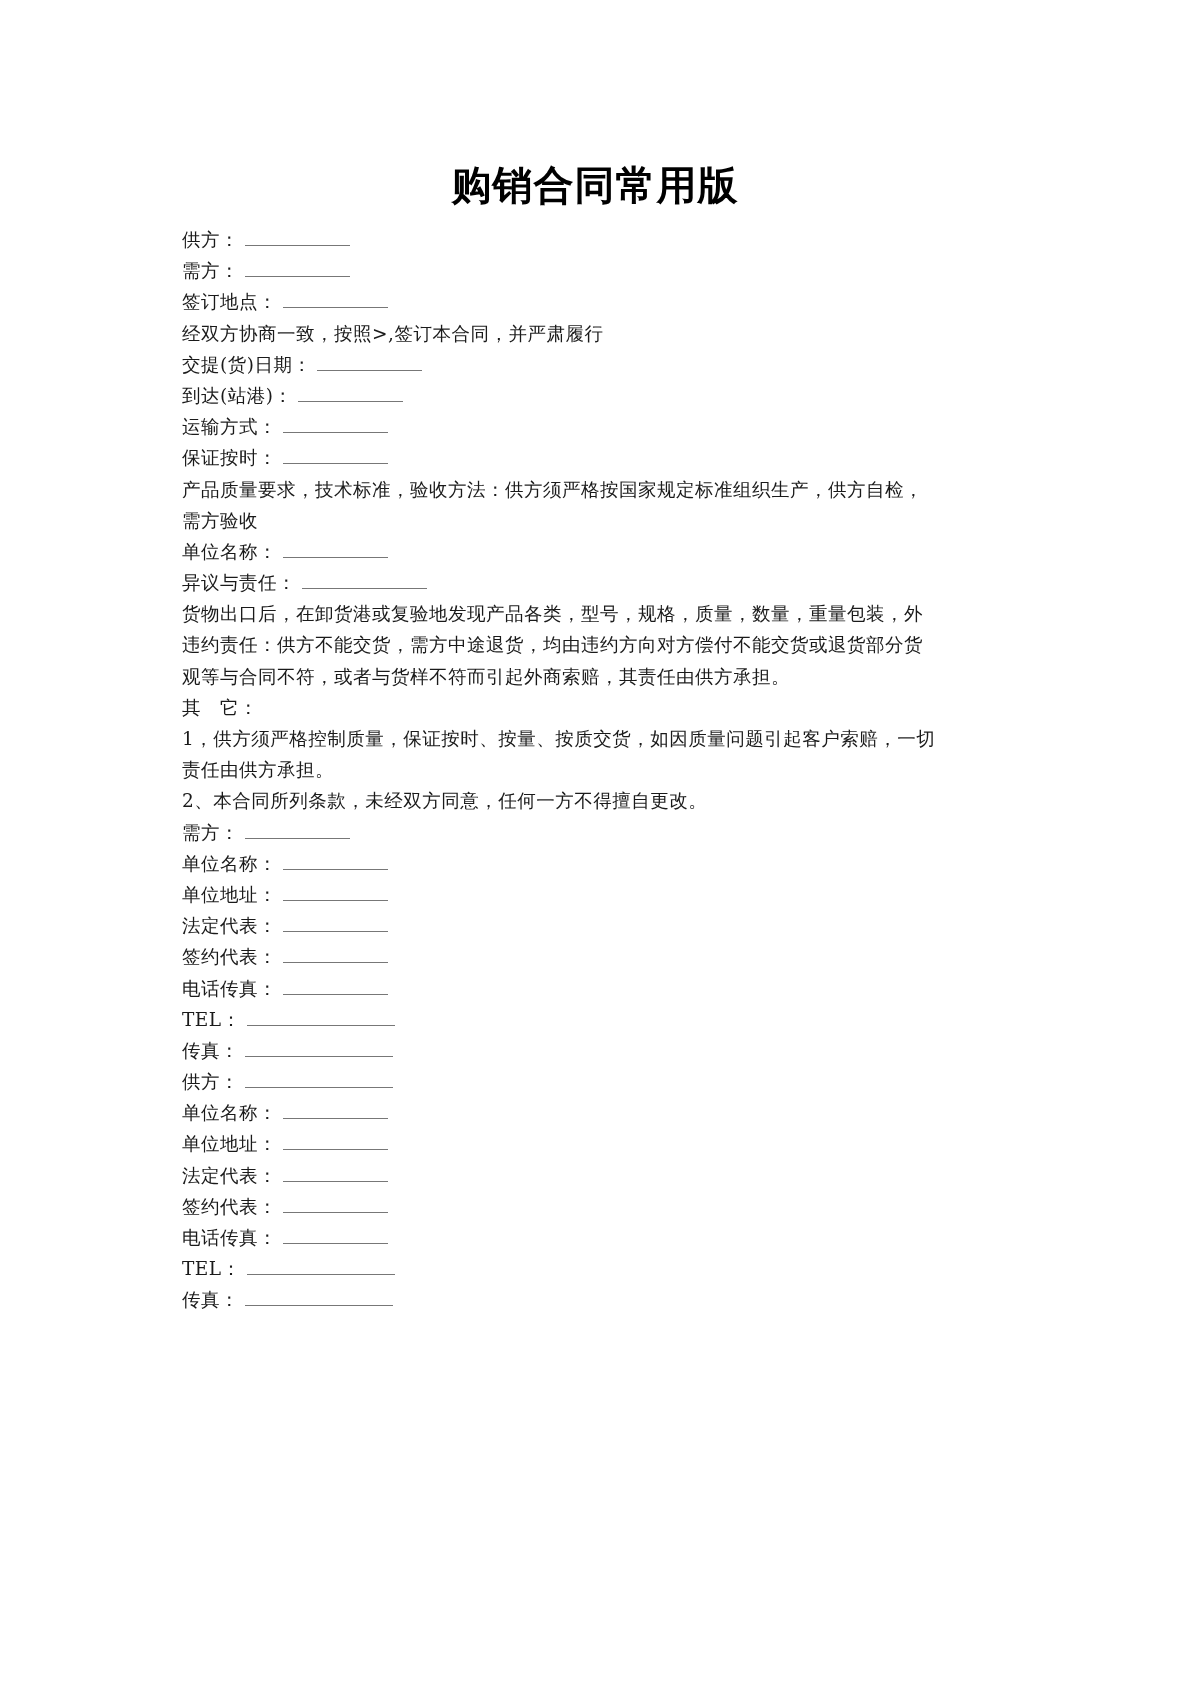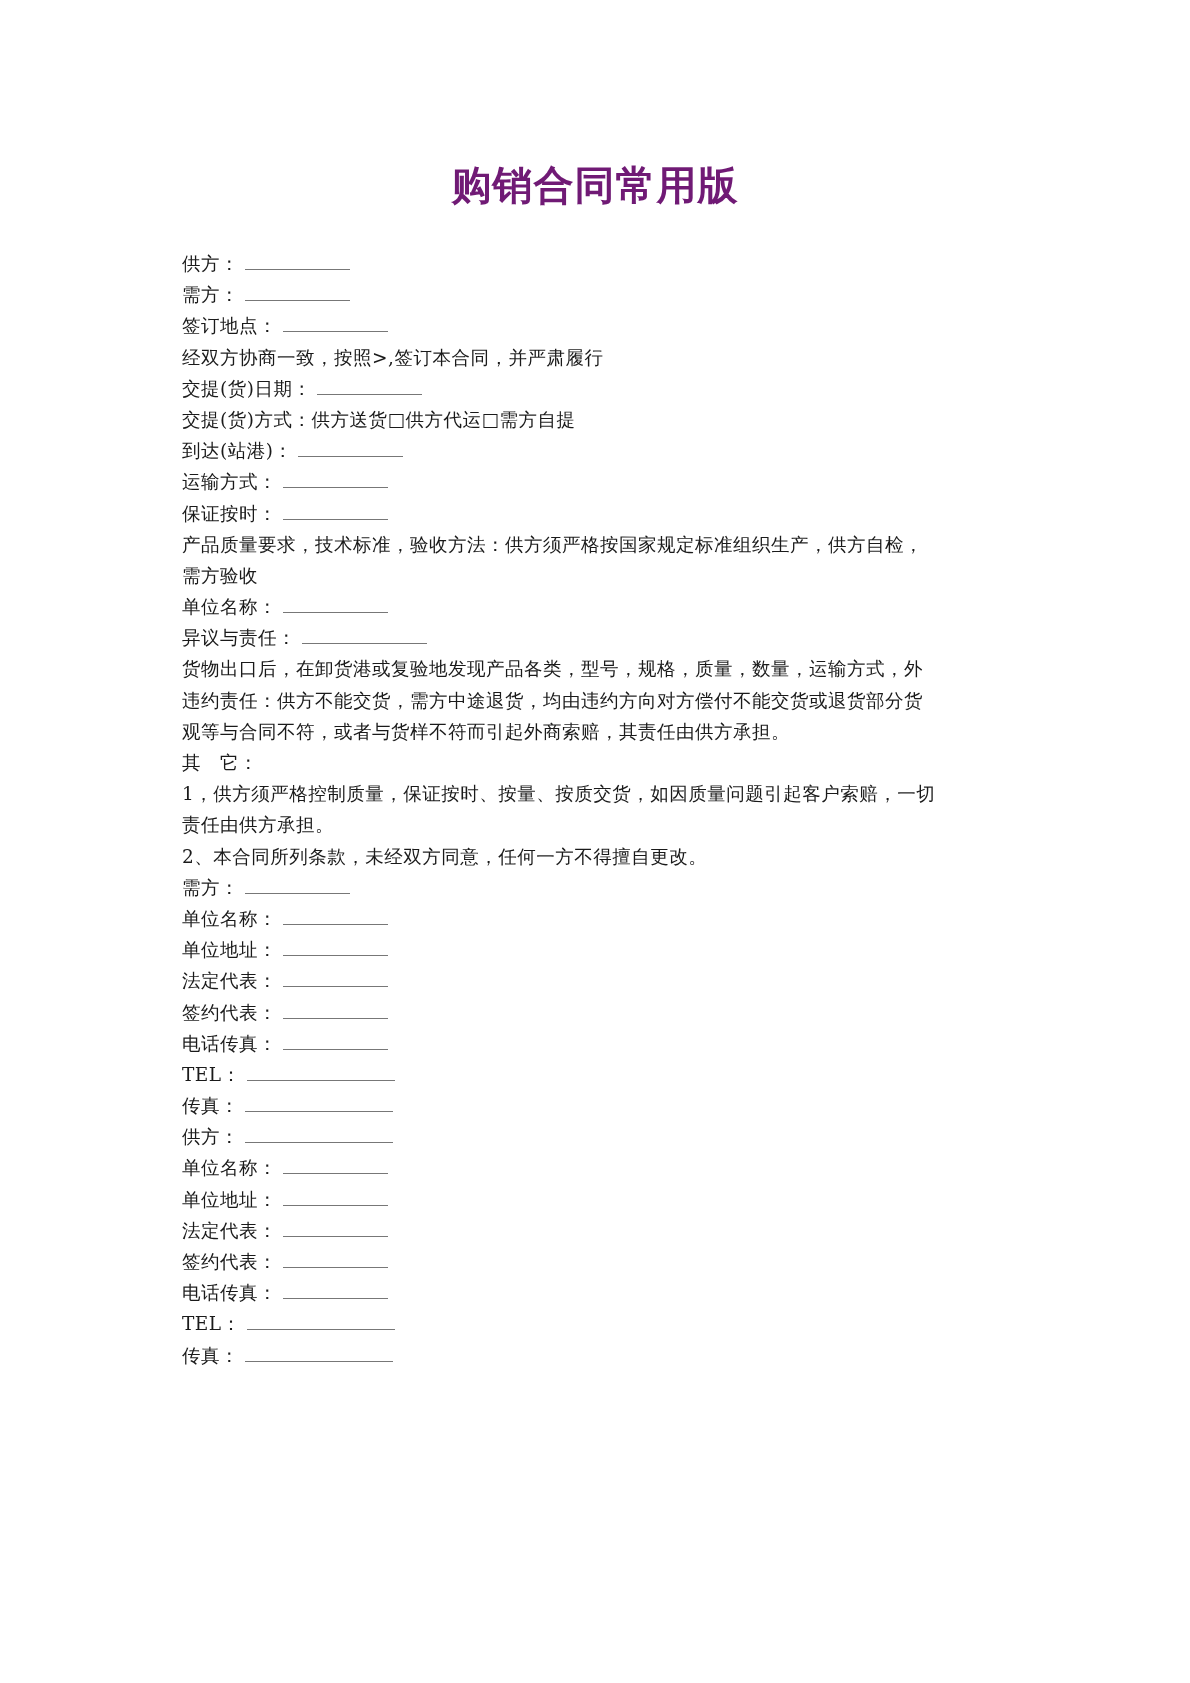--- a/index.html
+++ b/index.html
@@ -26,29 +26,28 @@
     .title {
       position: absolute;
       left: 0;
       width: 1190px;
       top: 160px;
       text-align: center;
       font-family: "DejaVu Sans", "Liberation Sans", sans-serif;
       font-weight: bold;
       font-size: 40px;
       line-height: 50px;
-      color: #701a75;
+      color: #000000;
       letter-spacing: 1px;
     }
     .body {
       position: absolute;
       left: 182px;
       top: 224px;
       width: 840px;
-      margin-top: 24px;
     }
     .line {
       font-size: 18.5px;
       line-height: 31.2px;
       height: 31.2px;
       white-space: nowrap;
       letter-spacing: 0.5px;
     }
     .blank {
       display: inline-block;
@@ -80,21 +79,20 @@
     <div class="line">
       <span>签订地点：</span><span class="blank w105"></span>
     </div>
 
     <div class="line">经双方协商一致，按照&gt;,签订本合同，并严肃履行</div>
 
     <div class="line">
       <span>交提(货)日期：</span><span class="blank w105"></span>
     </div>
 
-    <div class="line">交提(货)方式：供方送货□供方代运□需方自提</div>
 
     <div class="line">
       <span>到达(站港)：</span><span class="blank w105"></span>
     </div>
     <div class="line">
       <span>运输方式：</span><span class="blank w105"></span>
     </div>
     <div class="line">
       <span>保证按时：</span><span class="blank w105"></span>
     </div>
@@ -102,21 +100,21 @@
     <div class="line">产品质量要求，技术标准，验收方法：供方须严格按国家规定标准组织生产，供方自检，</div>
     <div class="line">需方验收</div>
 
     <div class="line">
       <span>单位名称：</span><span class="blank w105"></span>
     </div>
     <div class="line">
       <span>异议与责任：</span><span class="blank w125"></span>
     </div>
 
-    <div class="line">货物出口后，在卸货港或复验地发现产品各类，型号，规格，质量，数量，运输方式，外</div>
+    <div class="line">货物出口后，在卸货港或复验地发现产品各类，型号，规格，质量，数量，重量包装，外</div>
     <div class="line">违约责任：供方不能交货，需方中途退货，均由违约方向对方偿付不能交货或退货部分货</div>
 
     <div class="line">观等与合同不符，或者与货样不符而引起外商索赔，其责任由供方承担。</div>
 
     <div class="line">其　它：</div>
     <div class="line">1，供方须严格控制质量，保证按时、按量、按质交货，如因质量问题引起客户索赔，一切</div>
     <div class="line">责任由供方承担。</div>
     <div class="line">2、本合同所列条款，未经双方同意，任何一方不得擅自更改。</div>
 
     <div class="line">

